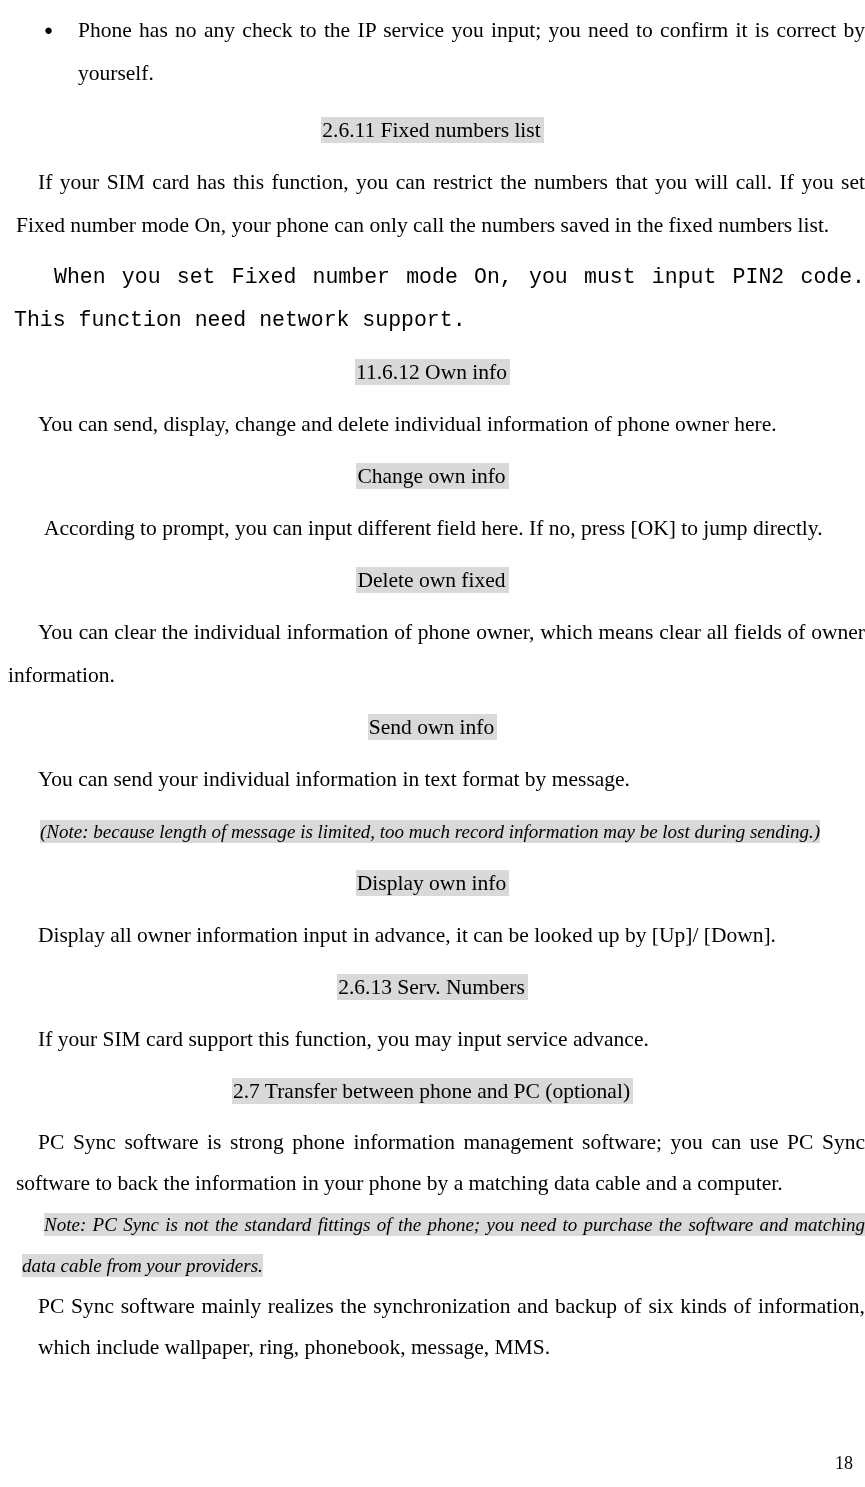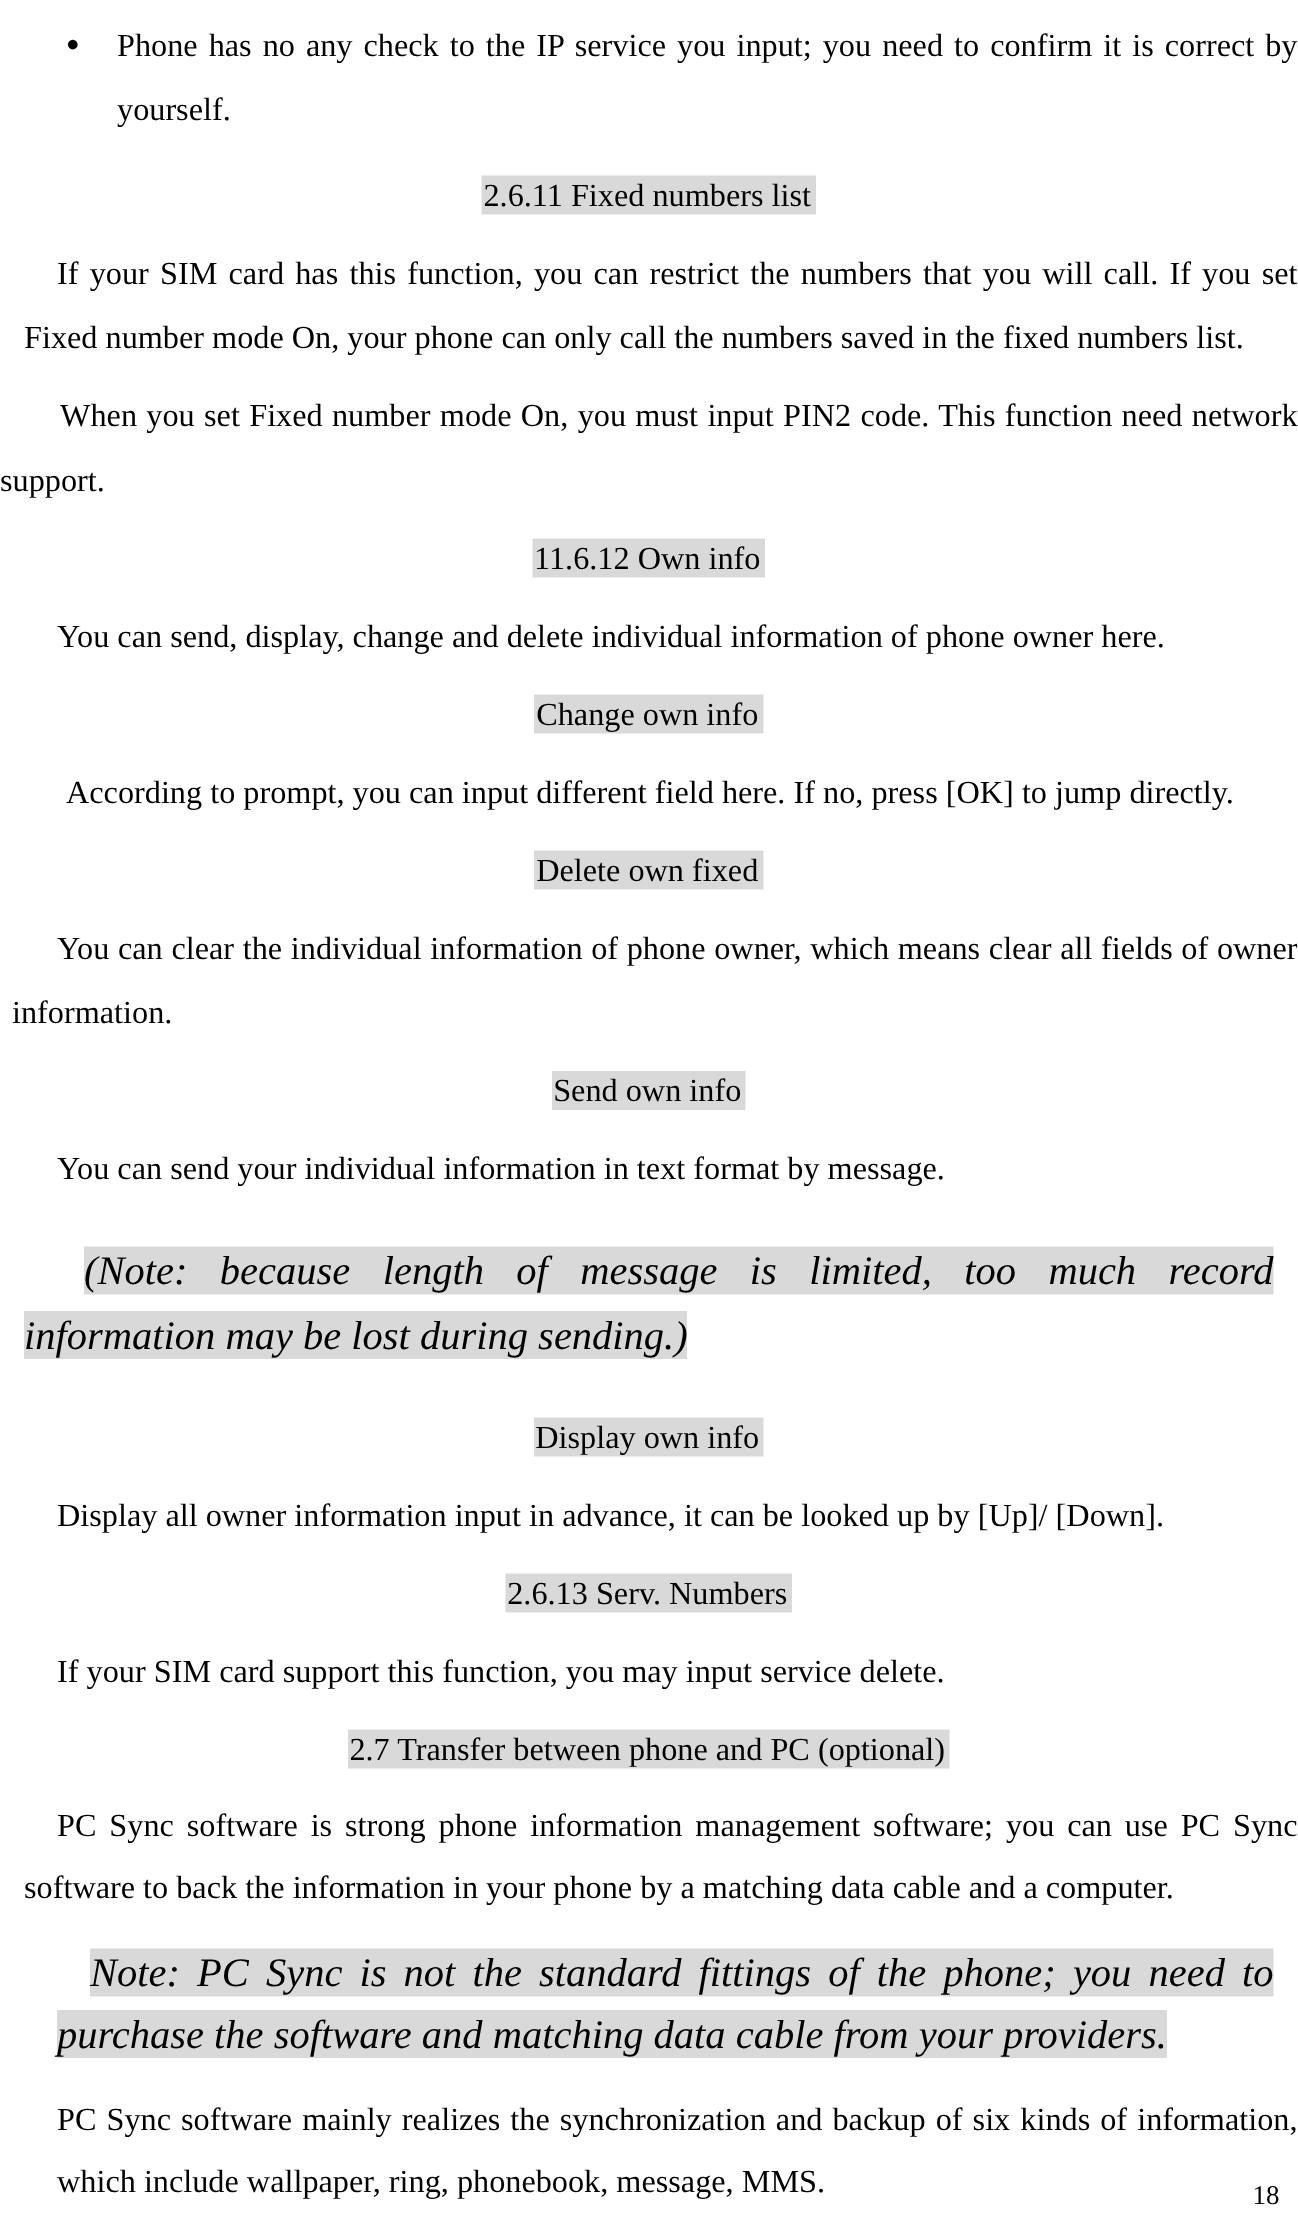--- a/index.html
+++ b/index.html
@@ -61,26 +61,26 @@
     margin: 0;
     font-size: 21.5px;
     line-height: 43px;
     text-align: justify;
     text-justify: inter-word;
   }
   .para.indent-a { padding-left: 16px; text-indent: 22px; }
   .para.indent-b { padding-left: 0px;  text-indent: 44px; }
   .para.indent-c { padding-left: 38px; text-indent: 0px; }
   .para.indent-d { padding-left: 8px; text-indent: 30px; }
-  .para.flush    { padding-left: 0px;  text-indent: 40px; }
+  .para.flush    { padding-left: 14px;  text-indent: 40px; font-family: Liberation Mono, monospace; }
 
   
   .note {
-    margin: 16px;
-    font-size: 27px;
+    margin: 0;
+    font-size: 19px;
     line-height: 43px;
     font-style: italic;
     text-align: justify;
     text-justify: inter-word;
   }
   .note.note-a { text-indent: 40px; }
   .note.note-b { padding-left: 22px; text-indent: 22px; }
   .note .hl {
     background: #d9d9d9;
     box-decoration-break: clone;
@@ -170,21 +170,21 @@
   <div class="sp-sm"></div>
 
   <p class="para indent-c">Display all owner information input in advance, it can be looked up by [Up]/ [Down].</p>
 
   <div class="sp-sm"></div>
 
   <p class="heading"><span class="hl">2.6.13 Serv. Numbers</span></p>
 
   <div class="sp-sm"></div>
 
-  <p class="para indent-c">If your SIM card support this function, you may input service delete.</p>
+  <p class="para indent-c">If your SIM card support this function, you may input service advance.</p>
 
   <div class="sp-sm"></div>
 
   <p class="heading"><span class="hl">2.7 Transfer between phone and PC (optional)</span></p>
 
   <div class="sp-sm"></div>
 
   <p class="para indent-a tight">PC Sync software is strong phone information management software; you can use PC Sync software to back the information in your phone by a matching data cable and a computer.</p>
 
   <p class="note note-b tight"><span class="hl">Note: PC Sync is not the standard fittings of the phone; you need to purchase the software and matching data cable from your providers.</span></p>

